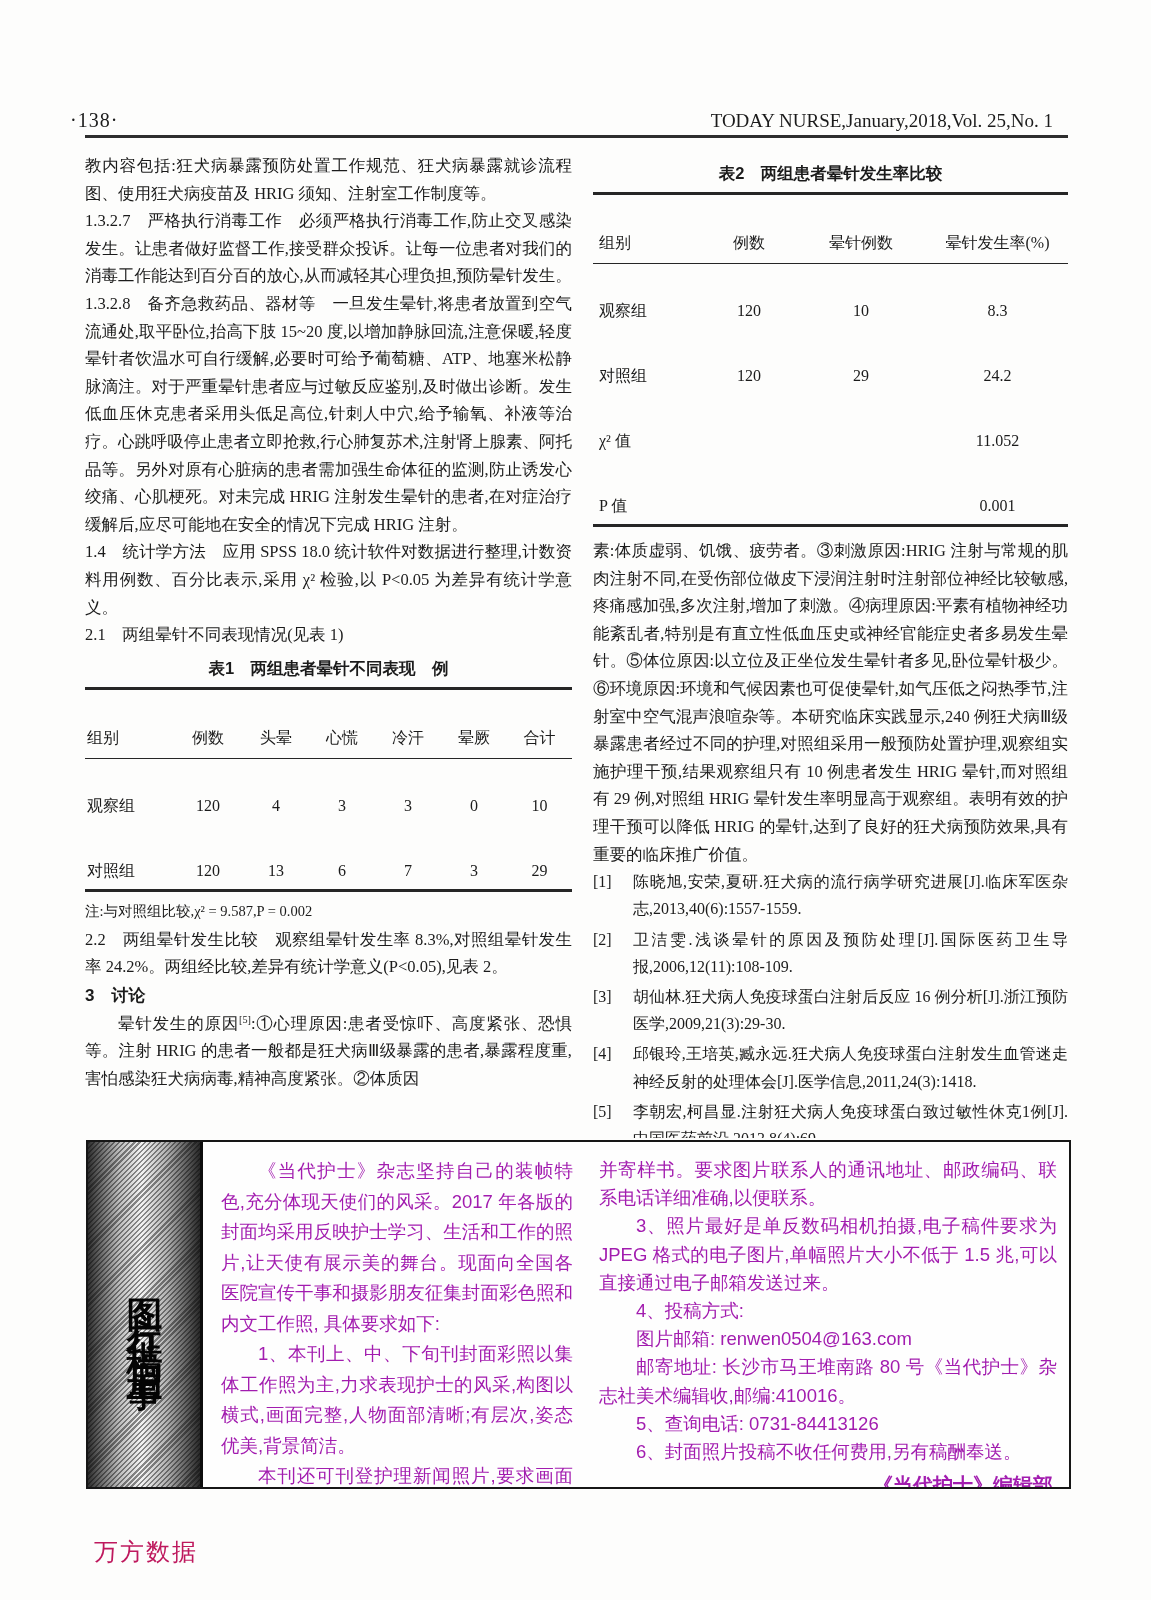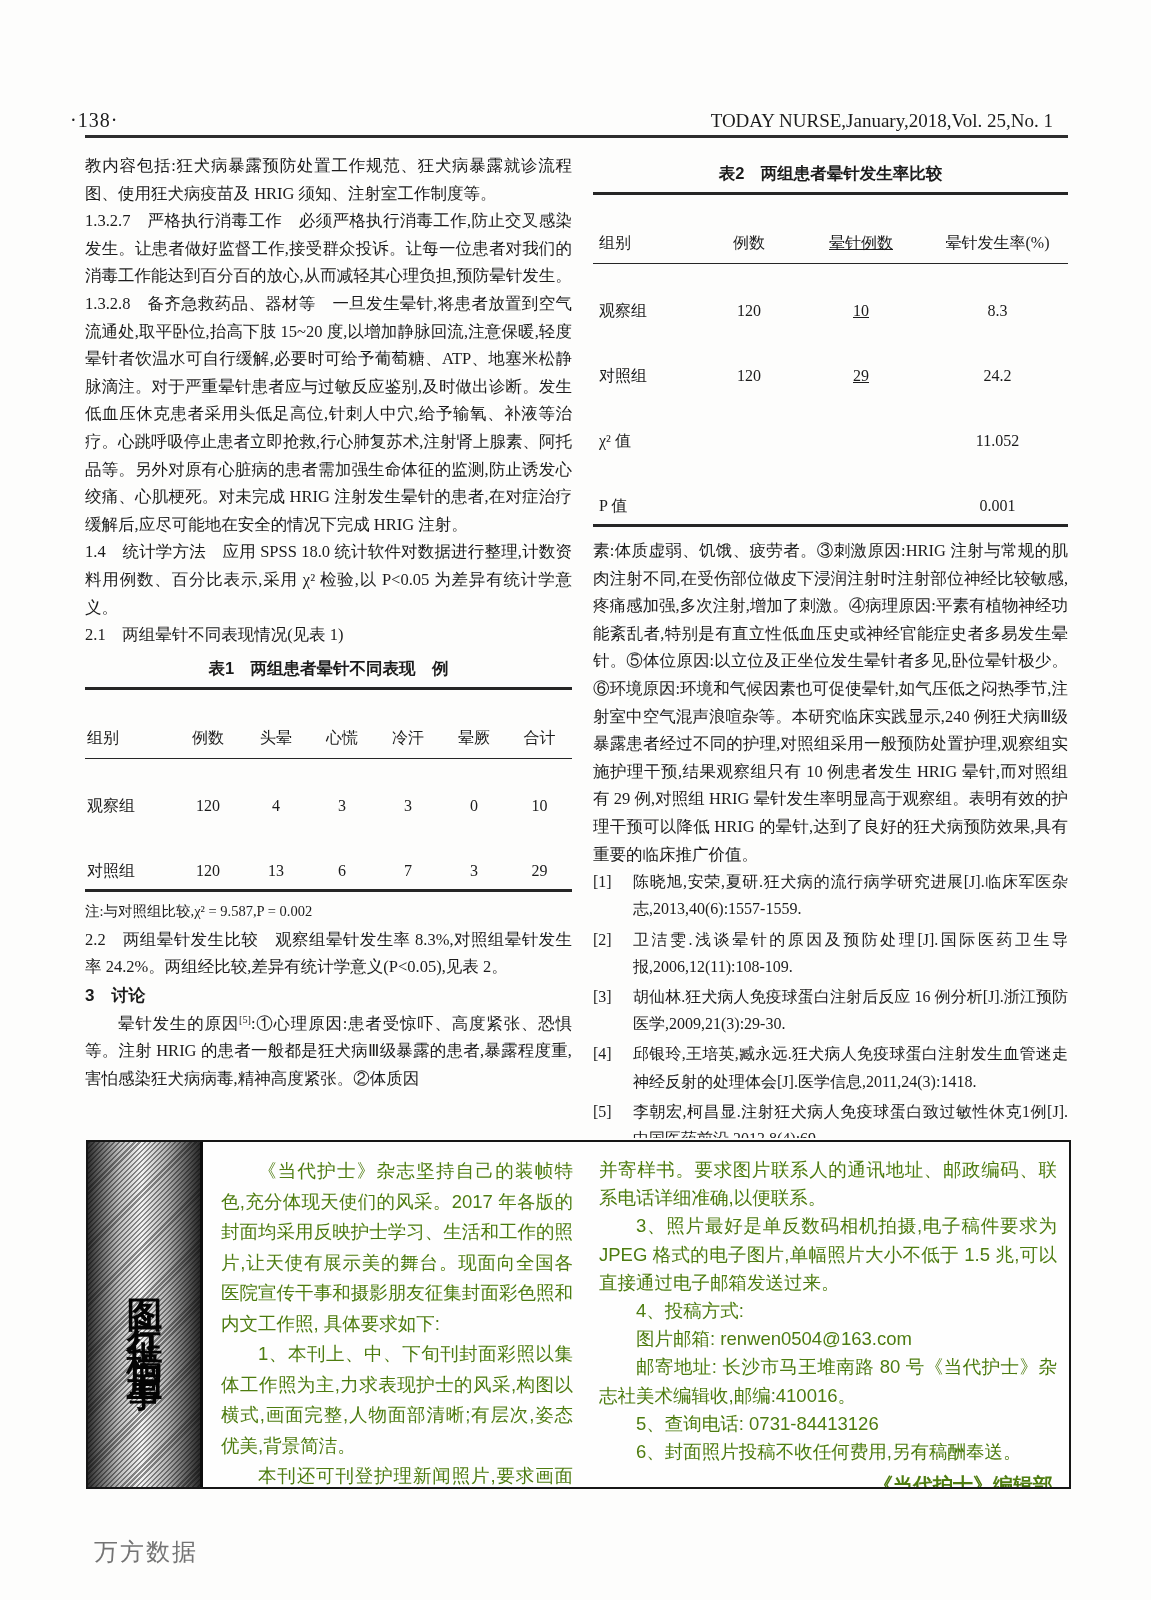--- a/index.html
+++ b/index.html
@@ -29,21 +29,21 @@
   .jtable{margin:4px 0 2px 0;}
   .jtable-title{text-align:center;font-weight:700;font-size:16.5px;line-height:30px;
     font-family:"Liberation Sans",sans-serif;margin:2px 0 4px 0;}
   .tgrid{border-top:3px solid #262626;border-bottom:3px solid #262626;}
   .trow{display:flex;align-items:center;line-height:37px;height:37px;font-size:16px;margin-top:28px;}
   .trow.thead{border-bottom:1.5px solid #262626;height:40px;line-height:40px;}
   .tcell{text-align:center;}
   
   .t2-c0{width:104px;text-align:left;padding-left:6px;}
   .t2-c1{width:92px;}
-  .t2-c2{width:132px;text-decoration:underline;}
+  .t2-c2{width:132px;}
   .t2-c3{flex:1;}
   
   .t1-c0{width:86px;text-align:left;padding-left:2px;}
   .t1-c1{width:70px;}
   .t1-c2,.t1-c3,.t1-c4,.t1-c5{width:66px;}
   .t1-c6{flex:1;}
   .table-note{font-size:14.5px;line-height:24px;margin:7px 0 3px 0;}
   
   .refs-title{text-align:center;font-weight:700;font-size:17px;line-height:34px;
     font-family:"Liberation Sans",sans-serif;margin:2px 0 2px 0;}
@@ -56,28 +56,28 @@
     border:2px solid #161616;background:#fefefe;display:flex;box-sizing:border-box;overflow:hidden;}
   .banner{width:112px;flex:none;border-right:3px solid #0d0d0d;
     display:flex;align-items:center;justify-content:center;
     background:
       repeating-linear-gradient(135deg, rgba(12,12,12,0.45) 0px, rgba(12,12,12,0.45) 1.6px, rgba(255,255,255,0) 1.6px, rgba(255,255,255,0) 3.6px),
       linear-gradient(90deg,#2f2f2f 0%, #bdbdbd 28%, #f3f3f3 48%, #b3b3b3 70%, #282828 100%);}
   .banner-text{writing-mode:vertical-rl;text-orientation:upright;
     font-family:"Liberation Sans",sans-serif;font-weight:900;font-size:36px;
     letter-spacing:15px;color:#040404;}
   .notice-body{flex:1;display:flex;gap:26px;padding:14px 12px 4px 18px;
-    font-family:"Liberation Sans",sans-serif;color:#4d7c0f;box-sizing:border-box;overflow:hidden;}
+    font-family:"Liberation Sans",sans-serif;color:#a21caf;box-sizing:border-box;overflow:hidden;}
   .nb-left{width:352px;flex:none;font-size:18.5px;line-height:30.5px;text-align:justify;}
   .nb-right{flex:1;font-size:18.5px;line-height:28.2px;text-align:justify;}
   .np{margin:0;}
   .nb-sign{text-align:right;font-weight:700;font-size:20px;margin-top:5px;padding-right:4px;}
   
   .watermark{position:absolute;left:94px;top:1536px;font-family:"Liberation Sans",sans-serif;
-    font-size:24px;color:#737373;letter-spacing:2px;}
+    font-size:24px;color:#be185d;letter-spacing:2px;}
 </style>
 </head>
 <body>
 
 <div class="page">
 
   <div class="header">
     <span class="page-number">·138·</span>
     <span class="journal-title">TODAY NURSE,January,2018,Vol. 25,No. 1</span>
   </div>

